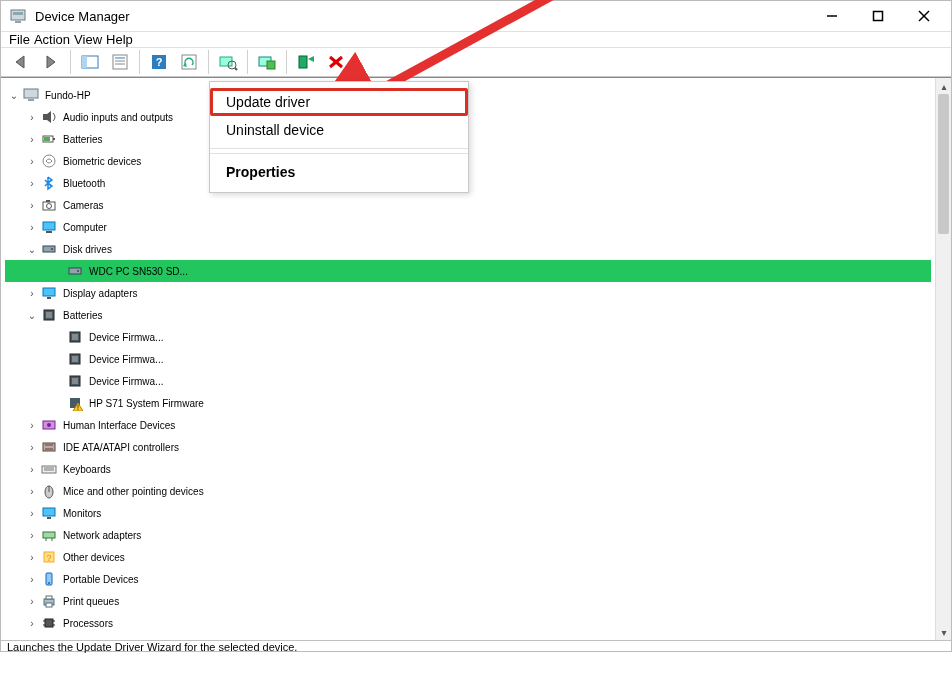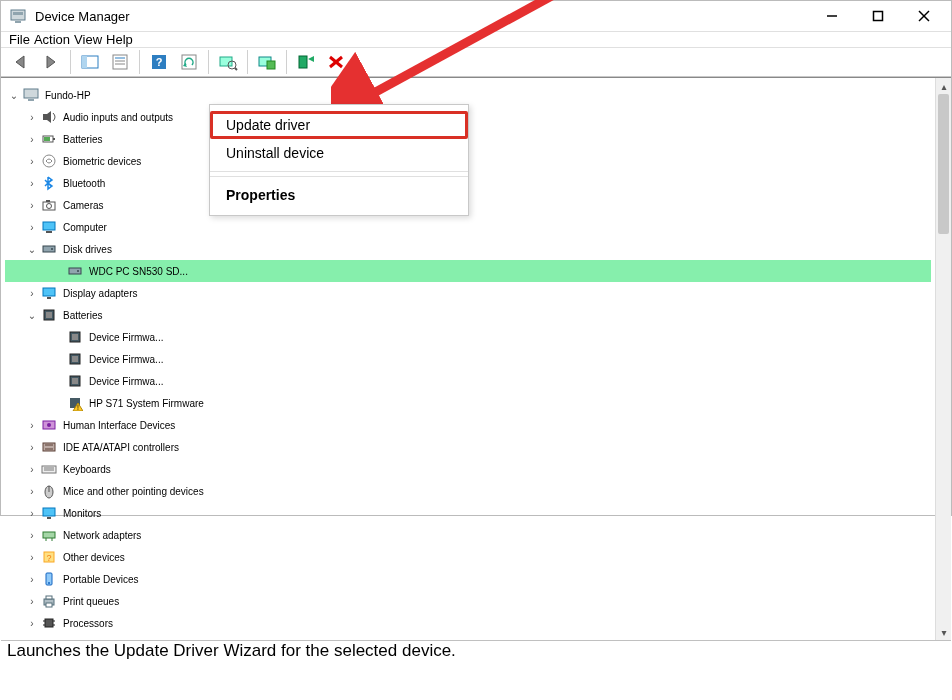--- a/index.html
+++ b/index.html
@@ -1,41 +1,41 @@
 <!DOCTYPE html>
 <html><head>
 <meta charset="utf-8">
 <style>
   * { box-sizing: border-box; margin: 0; padding: 0; }
   body { font-family: "Segoe UI", Tahoma, sans-serif; font-size: 13px; background: #fff; color: #000; width: 952px; height: 700px; overflow: hidden; position: relative; }
-  .window { border: 1px solid #bbb; width: 952px; height: 516px; display: flex; flex-direction: column; }
+  .window { border: 1px solid #bbb; width: 952px; height: 652px; display: flex; flex-direction: column; }
   .titlebar { display: flex; align-items: center; height: 32px; padding: 0 4px; border-bottom: 1px solid #e0e0e0; }
   .titlebar .icon { width: 18px; height: 18px; margin: 0 8px 0 4px; }
   .titlebar .title { flex: 1; font-size: 13px; }
   .win-buttons { display: flex; }
   .win-btn { width: 46px; height: 30px; display: flex; align-items: center; justify-content: center; }
   .menubar { display: flex; align-items: center; height: 24px; padding: 0 8px; gap: 4px; border-bottom: 1px solid #e0e0e0; }
   .menu-item { font-size: 13px; }
   .toolbar { display: flex; align-items: center; height: 36px; padding: 0 6px; gap: 2px; border-bottom: 1px solid #c8c8c8; }
   .tool-btn { width: 28px; height: 28px; display: flex; align-items: center; justify-content: center; border-radius: 2px; }
   .tool-sep { width: 1px; height: 24px; background: #d0d0d0; margin: 0 3px; }
   .content { flex: 1; display: flex; position: relative; border-top: 1px solid #888; }
   .tree { flex: 1; padding: 6px 4px; position: relative; overflow: hidden; }
   .scrollbar { width: 16px; background: #f0f0f0; border-left: 1px solid #ddd; position: relative; }
   .scroll-arrow { width: 16px; height: 16px; display:flex; align-items:center; justify-content:center; color:#555; font-size:10px;}
   .scroll-thumb { position: absolute; top: 16px; left: 2px; right: 2px; height: 140px; background: #c8c8c8; border-radius: 2px; }
-  .statusbar { height: 22px; border-top: 1px solid #c0c0c0; display: flex; align-items: center; padding: 0 6px; font-size: 17px; }
+  .statusbar { height: 22px; border-top: 1px solid #c0c0c0; display: flex; align-items: center; padding: 0 6px; font-size: 11px; }
   .node { display: flex; align-items: center; height: 22px; white-space: nowrap; }
   .expander { width: 14px; text-align: center; color: #555; font-size: 10px; }
   .node-icon { width: 16px; height: 16px; margin: 0 6px 0 2px; display:flex; align-items:center; justify-content:center;}
   .node-label { font-size: 10px; }
   .lvl0 { padding-left: 2px; }
   .lvl1 { padding-left: 20px; }
   .lvl2 { padding-left: 46px; }
-  .selected { background: #86efac; }
+  .selected { background: #22c55e; }
   .context-menu { position: absolute; background: #fff; border: 1px solid #c8c8c8; box-shadow: 2px 2px 6px rgba(0,0,0,0.15); padding: 6px 0; min-width: 260px; z-index: 50; }
   .ctx-item { padding: 6px 16px; font-size: 14px; }
   .ctx-sep { height: 1px; background: #e0e0e0; margin: 4px 0; }
   .ctx-highlight { outline: 3px solid #d93025; outline-offset: -3px; border-radius: 2px; }
   .ctx-bold { font-weight: bold; }
   .arrow-annot { position: absolute; z-index: 40; pointer-events: none; }
   svg { display: block; }
 </style>
 </head>
 <body>
@@ -409,21 +409,21 @@
           </span>
           <span class="node-label">Processors</span>
         </div>
       </div>
     <div class="scrollbar">
       <div class="scroll-arrow">▴</div>
       <div class="scroll-thumb"></div>
       <div class="scroll-arrow" style="position:absolute;bottom:0;">▾</div>
     </div>
 
-    <div class="context-menu" id="ctxmenu" style="left:208px; top:26px;">
+    <div class="context-menu" id="ctxmenu" style="left:208px; top:3px;">
         <div class="ctx-item ctx-highlight">Update driver</div>
         <div class="ctx-item">Uninstall device</div>
         <div class="ctx-sep"></div>
         <div class="ctx-sep"></div>
         <div class="ctx-item ctx-bold">Properties</div>
       </div>
 
     <svg class="arrow-annot" style="left:330px; top:-108px;" width="260" height="250">
       <defs>
           <marker id="ah" markerWidth="10" markerHeight="10" refX="2" refY="5" orient="auto">

